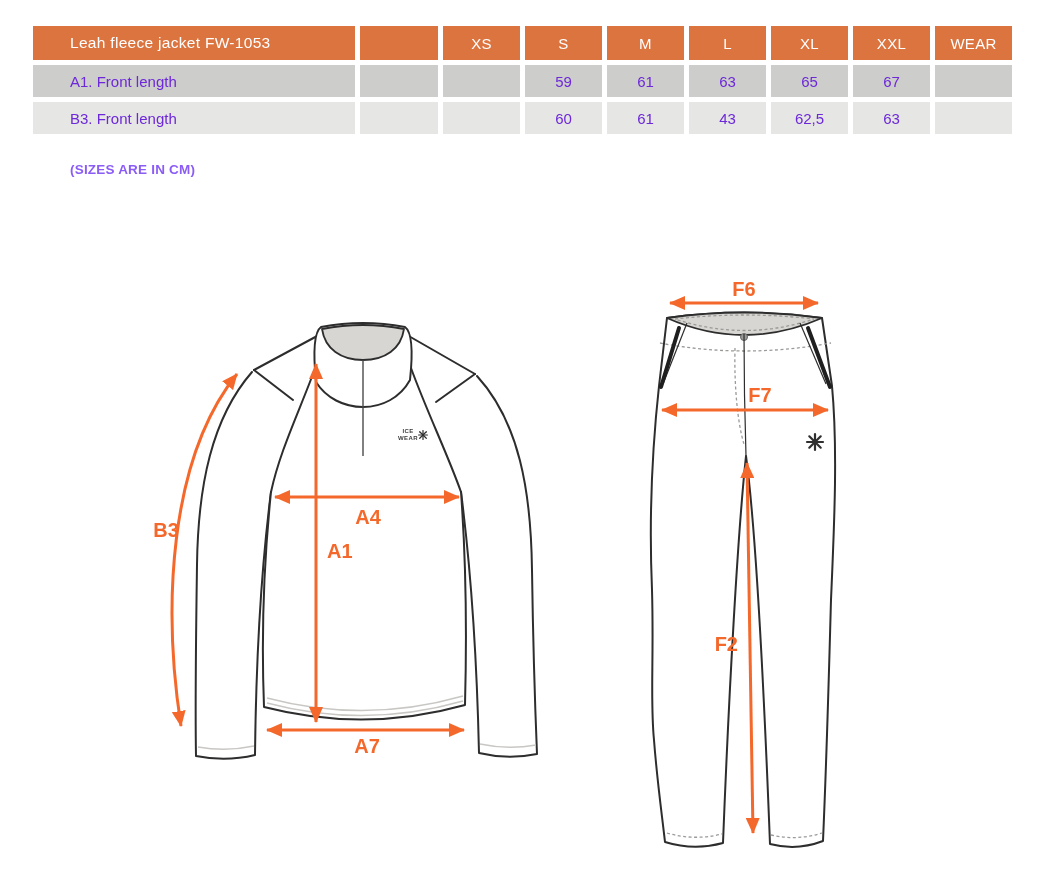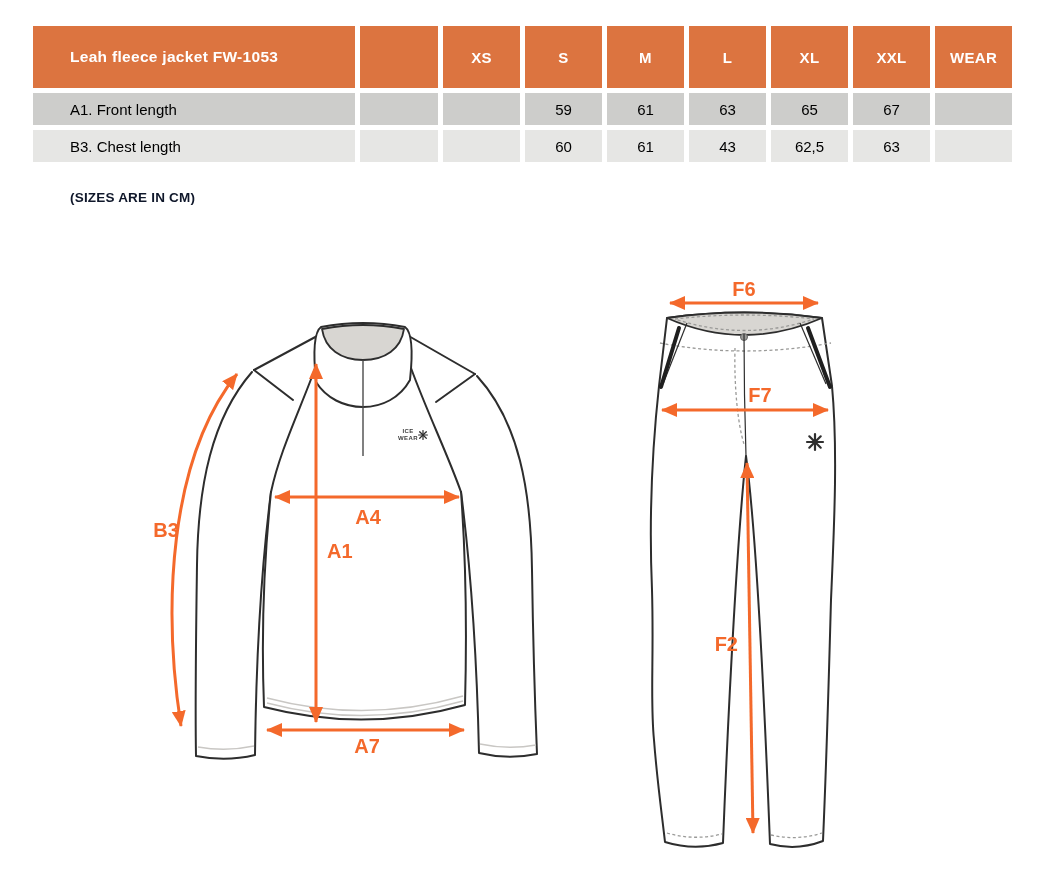--- a/index.html
+++ b/index.html
@@ -7,33 +7,33 @@
     width:1040px;height:894px;background:#ffffff;position:relative;
     font-family:"Liberation Sans",sans-serif;overflow:hidden;
   }
   
   table.size-table{
     border-collapse:separate;border-spacing:5px;table-layout:fixed;
     margin:21px 0 0 28px;
   }
   table.size-table th,table.size-table td{padding:0;overflow:hidden;white-space:nowrap;}
   table.size-table thead th{
-    background:#dc7440;color:#ffffff;font-size:15px;font-weight:bold;
-    height:62px;text-align:center;letter-spacing:.3px;
+    background:#dc7440;color:#ffffff;font-size:15px;font-weight:normal;
+    height:34px;text-align:center;letter-spacing:.3px;
   }
   table.size-table thead th.title-cell{text-align:left;padding-left:37px;font-size:15.5px;}
   table.size-table tbody td{
-    height:32px;font-size:15px;color:#000000;text-align:center;
+    height:32px;font-size:15px;color:#6d28d9;text-align:center;
   }
   table.size-table tbody tr.row-dark td{background:#cdcdcb;}
   table.size-table tbody tr.row-light td{background:#e6e6e4;}
   table.size-table tbody td.label-cell{text-align:left;padding-left:37px;}
   
   .sizes-note{
-    margin:23px 0 0 70px;color:#0f172a;font-size:13.5px;font-weight:bold;
+    margin:23px 0 0 70px;color:#8b5cf6;font-size:13.5px;font-weight:bold;
     letter-spacing:.2px;
   }
   
   .diagram{position:absolute;left:0;top:270px;width:1040px;height:624px;}
   .outline{fill:none;stroke:#2d2d2d;stroke-width:2;stroke-linecap:round;stroke-linejoin:round;}
   .panel{fill:#ffffff;stroke:#2d2d2d;stroke-width:2;stroke-linecap:round;stroke-linejoin:round;}
   .grayfill{fill:#d8d6d2;stroke:#2d2d2d;stroke-width:1.8;stroke-linejoin:round;}
   .thinline{fill:none;stroke:#2d2d2d;stroke-width:1.2;}
   .stitch{fill:none;stroke:#c9c7c4;stroke-width:1.5;}
   .dashed{fill:none;stroke:#9a9a98;stroke-width:1.3;stroke-dasharray:3 2.5;}
@@ -77,21 +77,21 @@
       <td></td>
       <td></td>
       <td>59</td>
       <td>61</td>
       <td>63</td>
       <td>65</td>
       <td>67</td>
       <td></td>
     </tr>
     <tr class="row-light">
-      <td class="label-cell">B3. Chest length</td>
+      <td class="label-cell">B3. Front length</td>
       <td></td>
       <td></td>
       <td>60</td>
       <td>61</td>
       <td>43</td>
       <td>62,5</td>
       <td>63</td>
       <td></td>
     </tr>
   </tbody>

